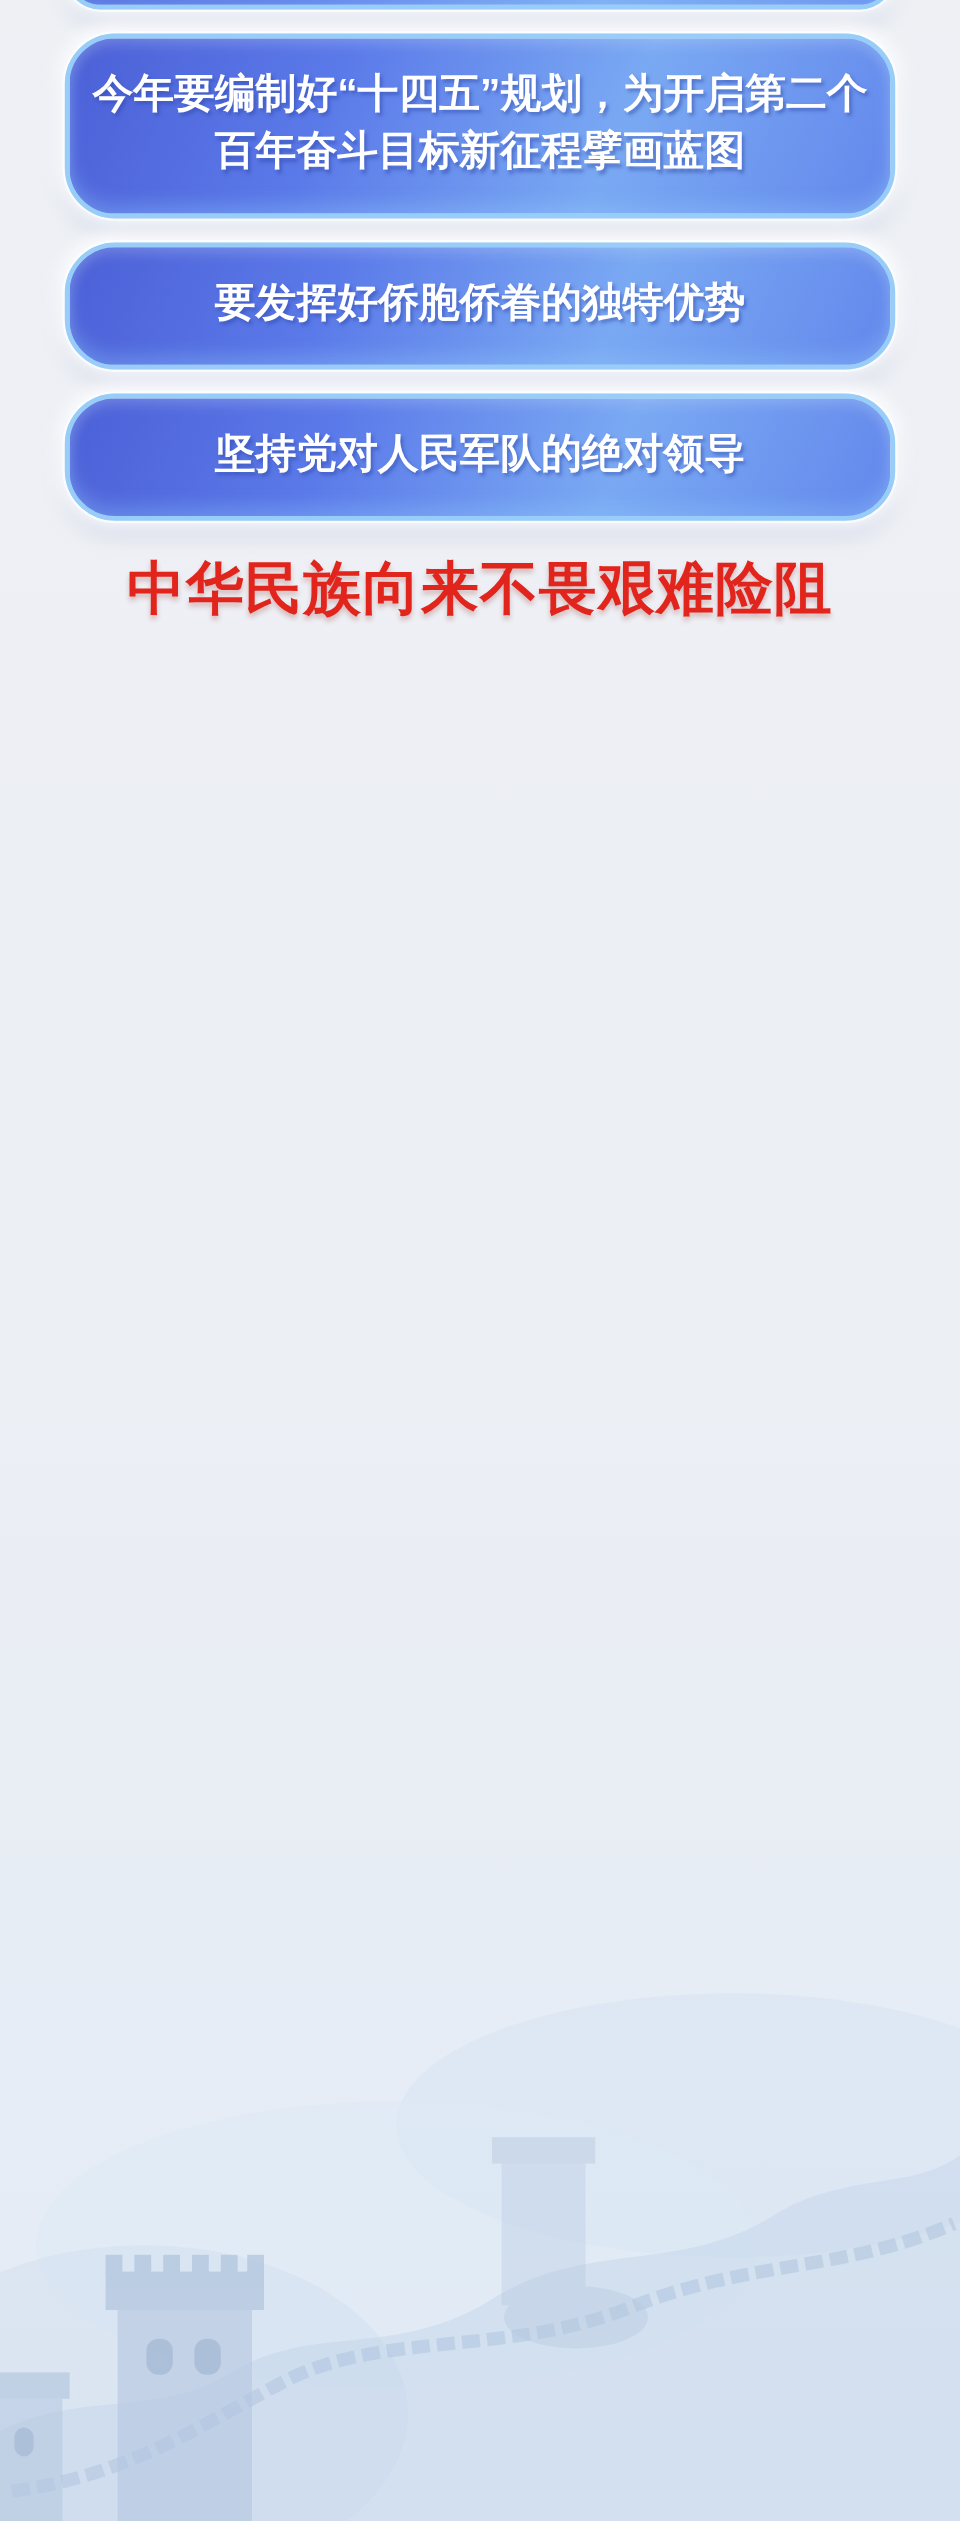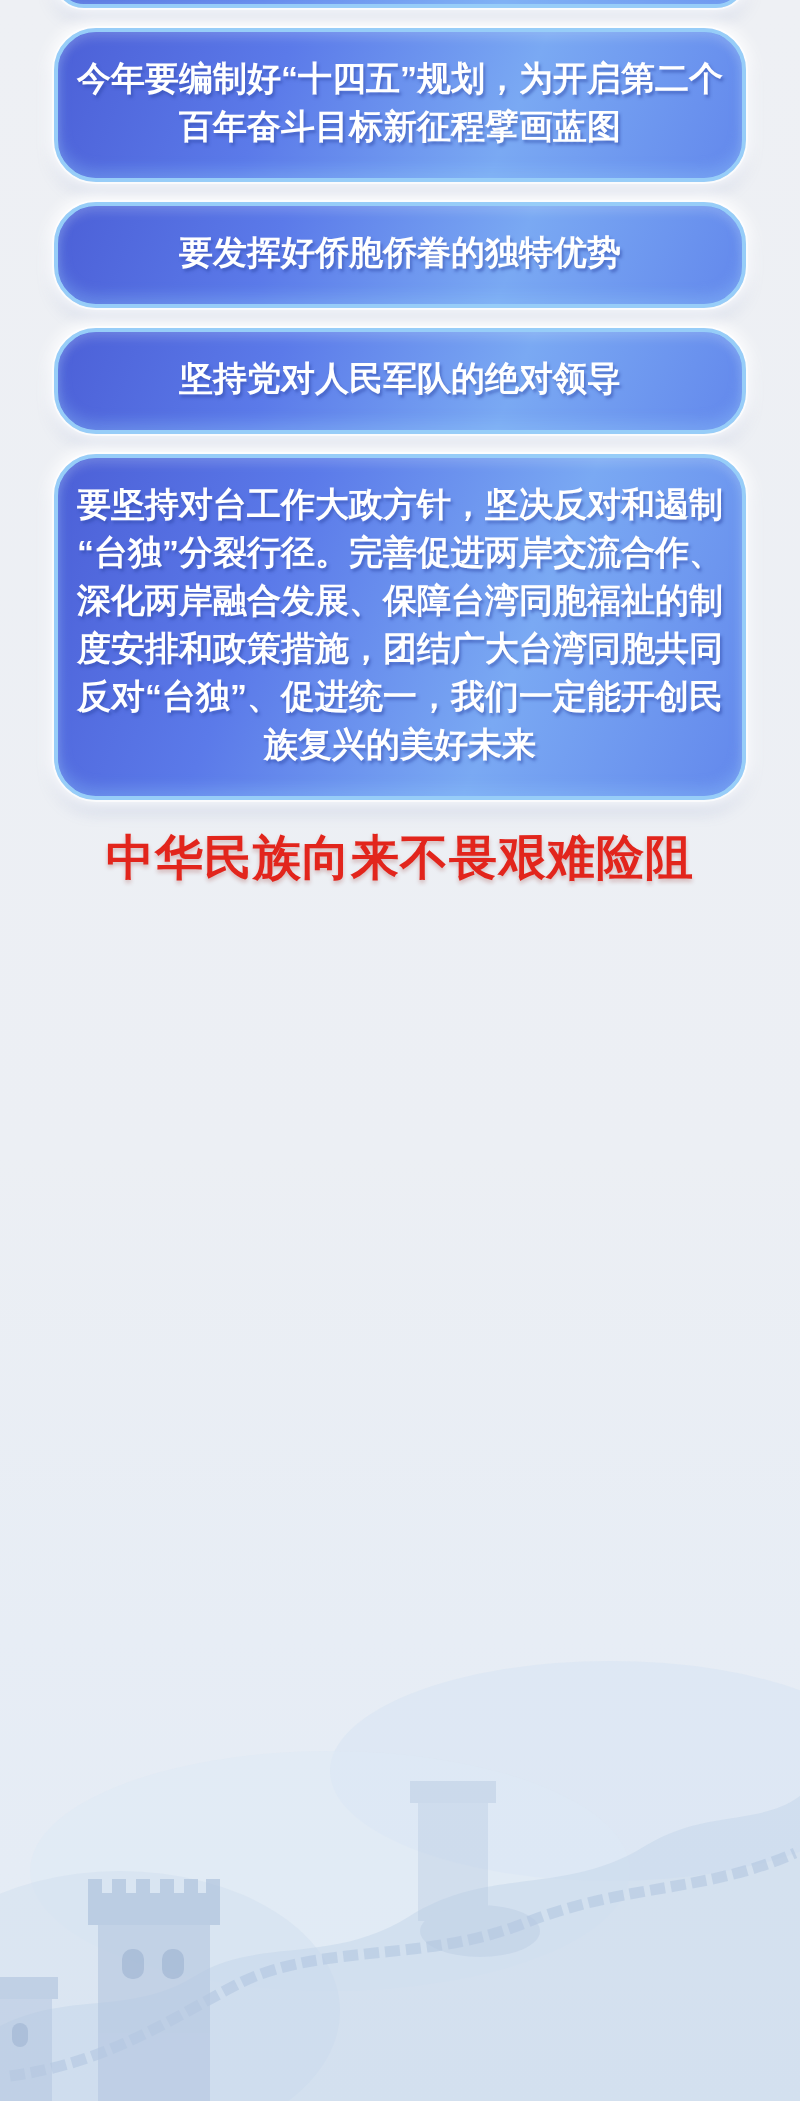--- a/index.html
+++ b/index.html
@@ -128,23 +128,20 @@
       <p class="card-text">要发挥好侨胞侨眷的独特优势</p>
     </div>
 
     <div class="card">
       <p class="card-text">坚持党对人民军队的绝对领导</p>
     </div>
 
 
 
 
-    <div class="card">
-      <p class="card-text">要坚持对台工作大政方针，坚决反对和遏制“台独”分裂行径。完善促进两岸交流合作、深化两岸融合发展、保障台湾同胞福祉的制度安排和政策措施，团结广大台湾同胞共同反对“台独”、促进统一，我们一定能开创民族复兴的美好未来</p>
-    </div>
 
   </div>
 
   <div class="footer">
     <div class="footer-line">中华民族向来不畏艰难险阻</div>
   </div>
 
 </div>
 
 </body></html>

